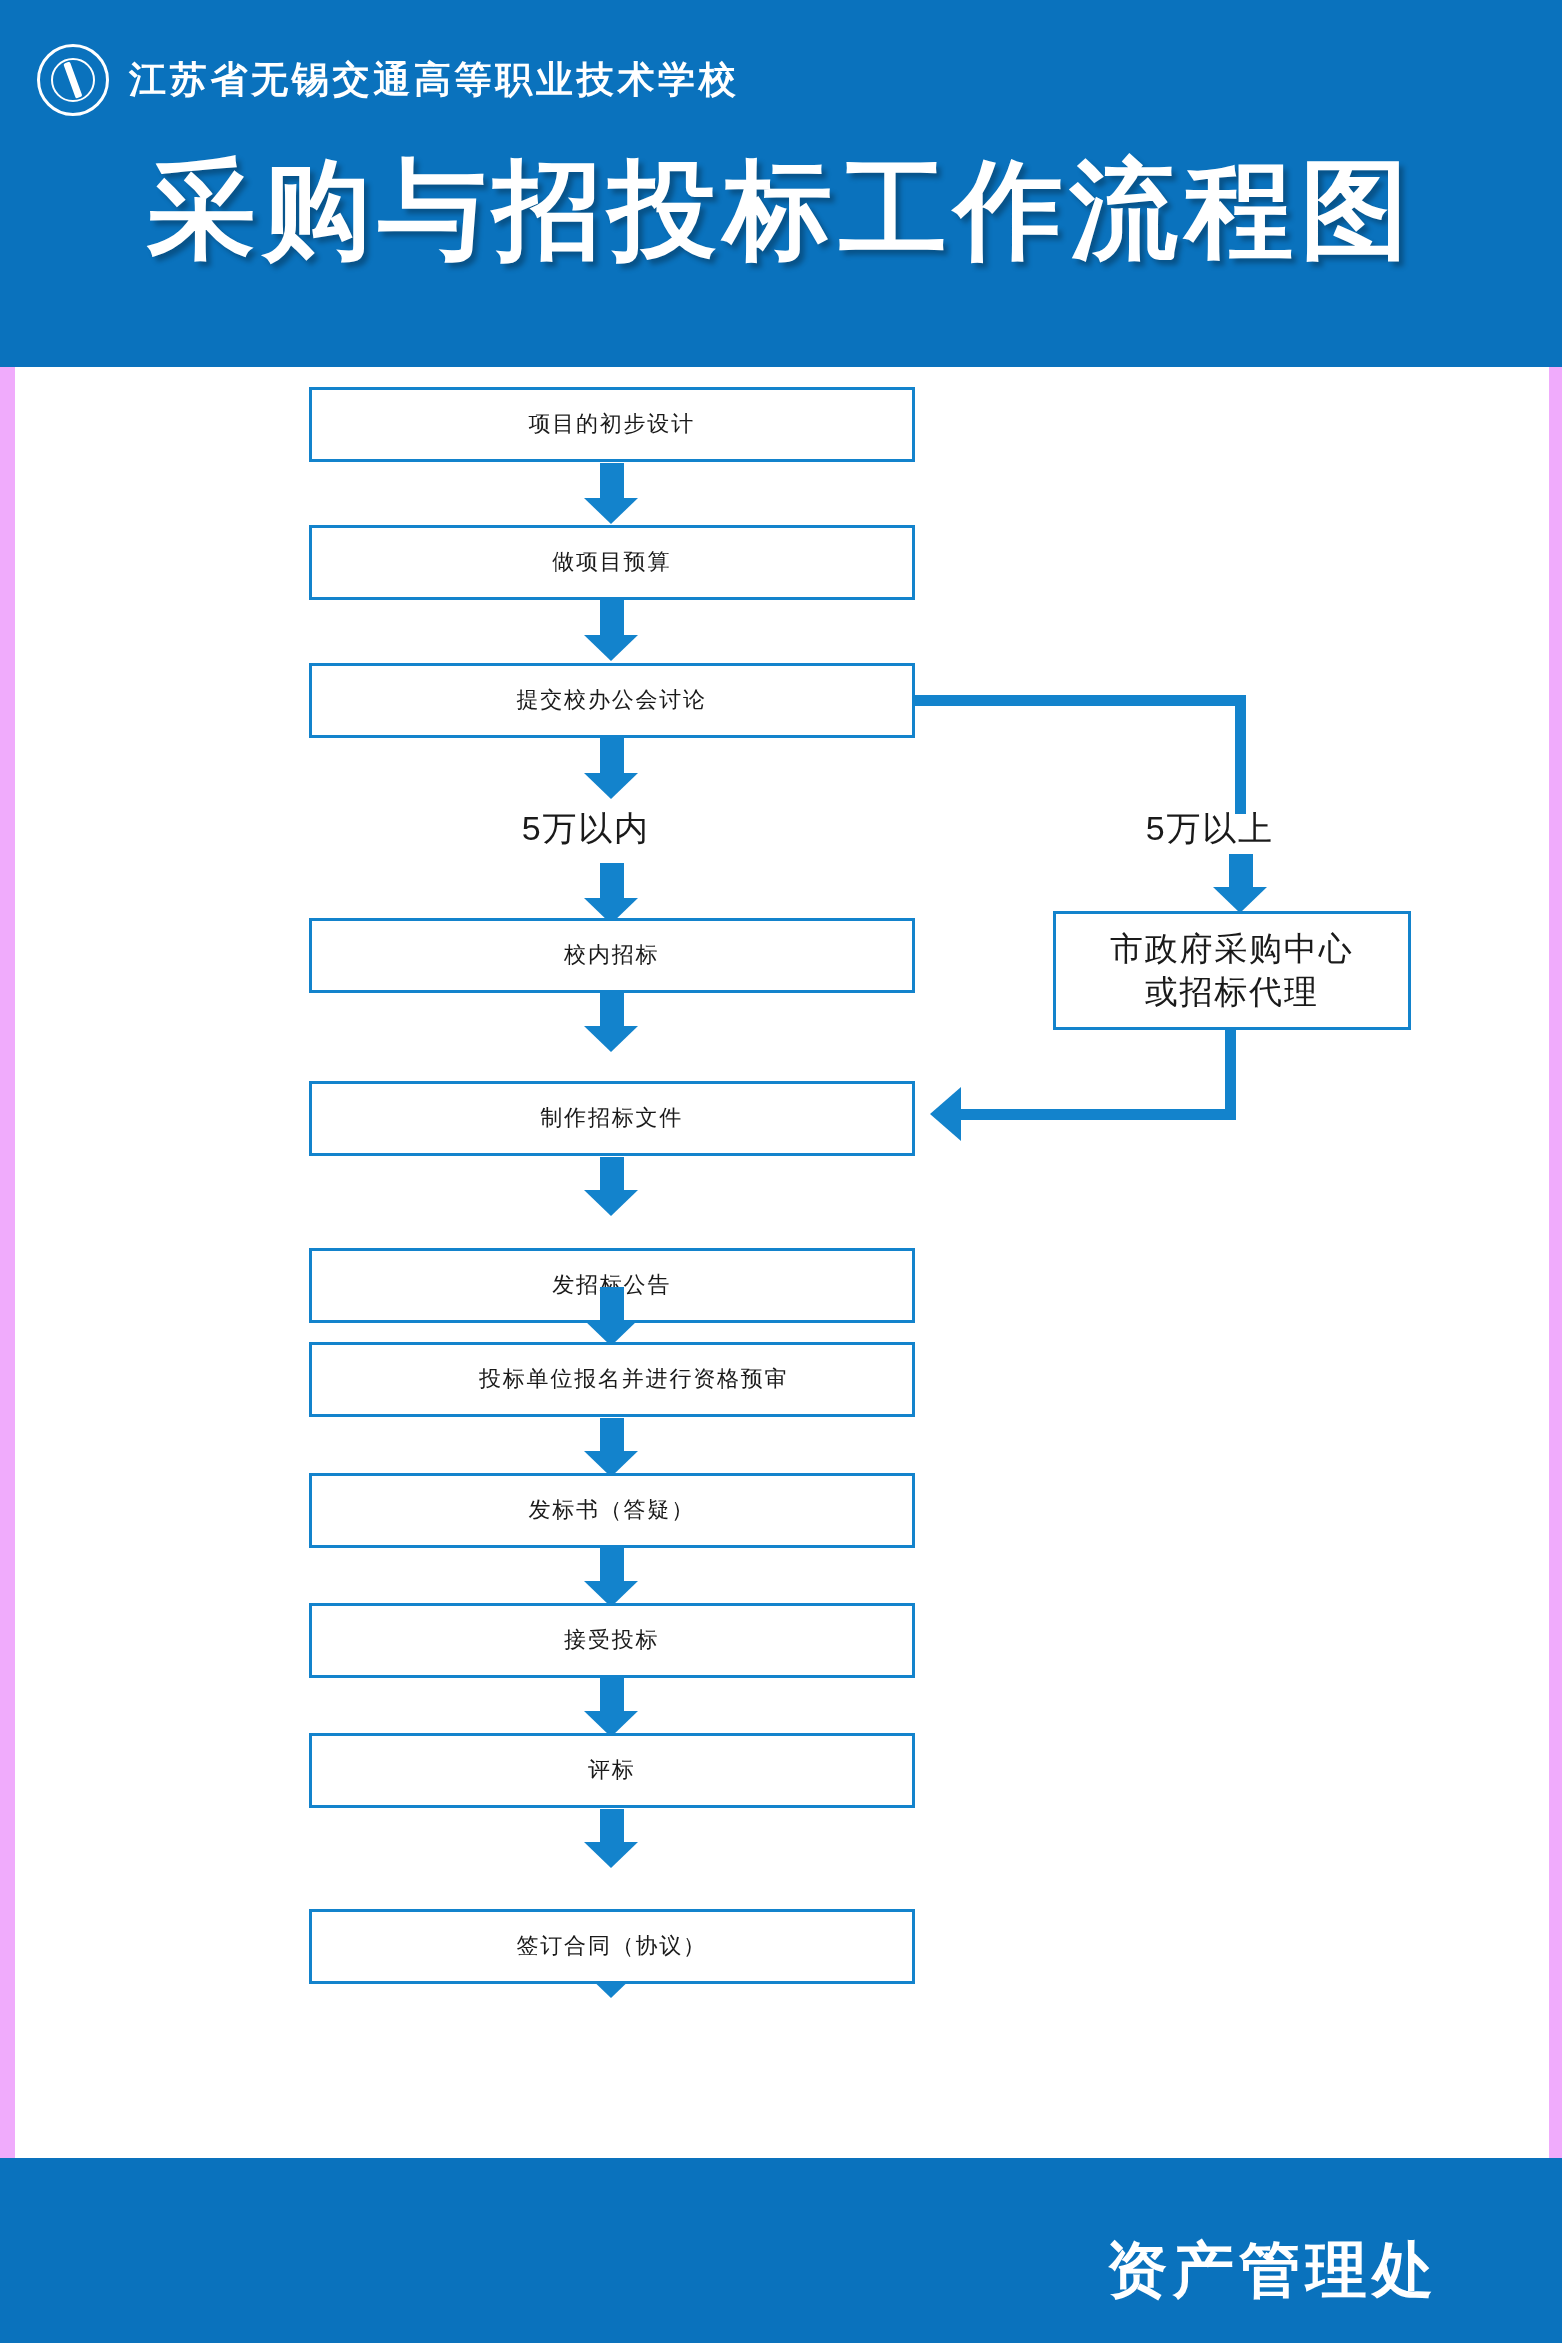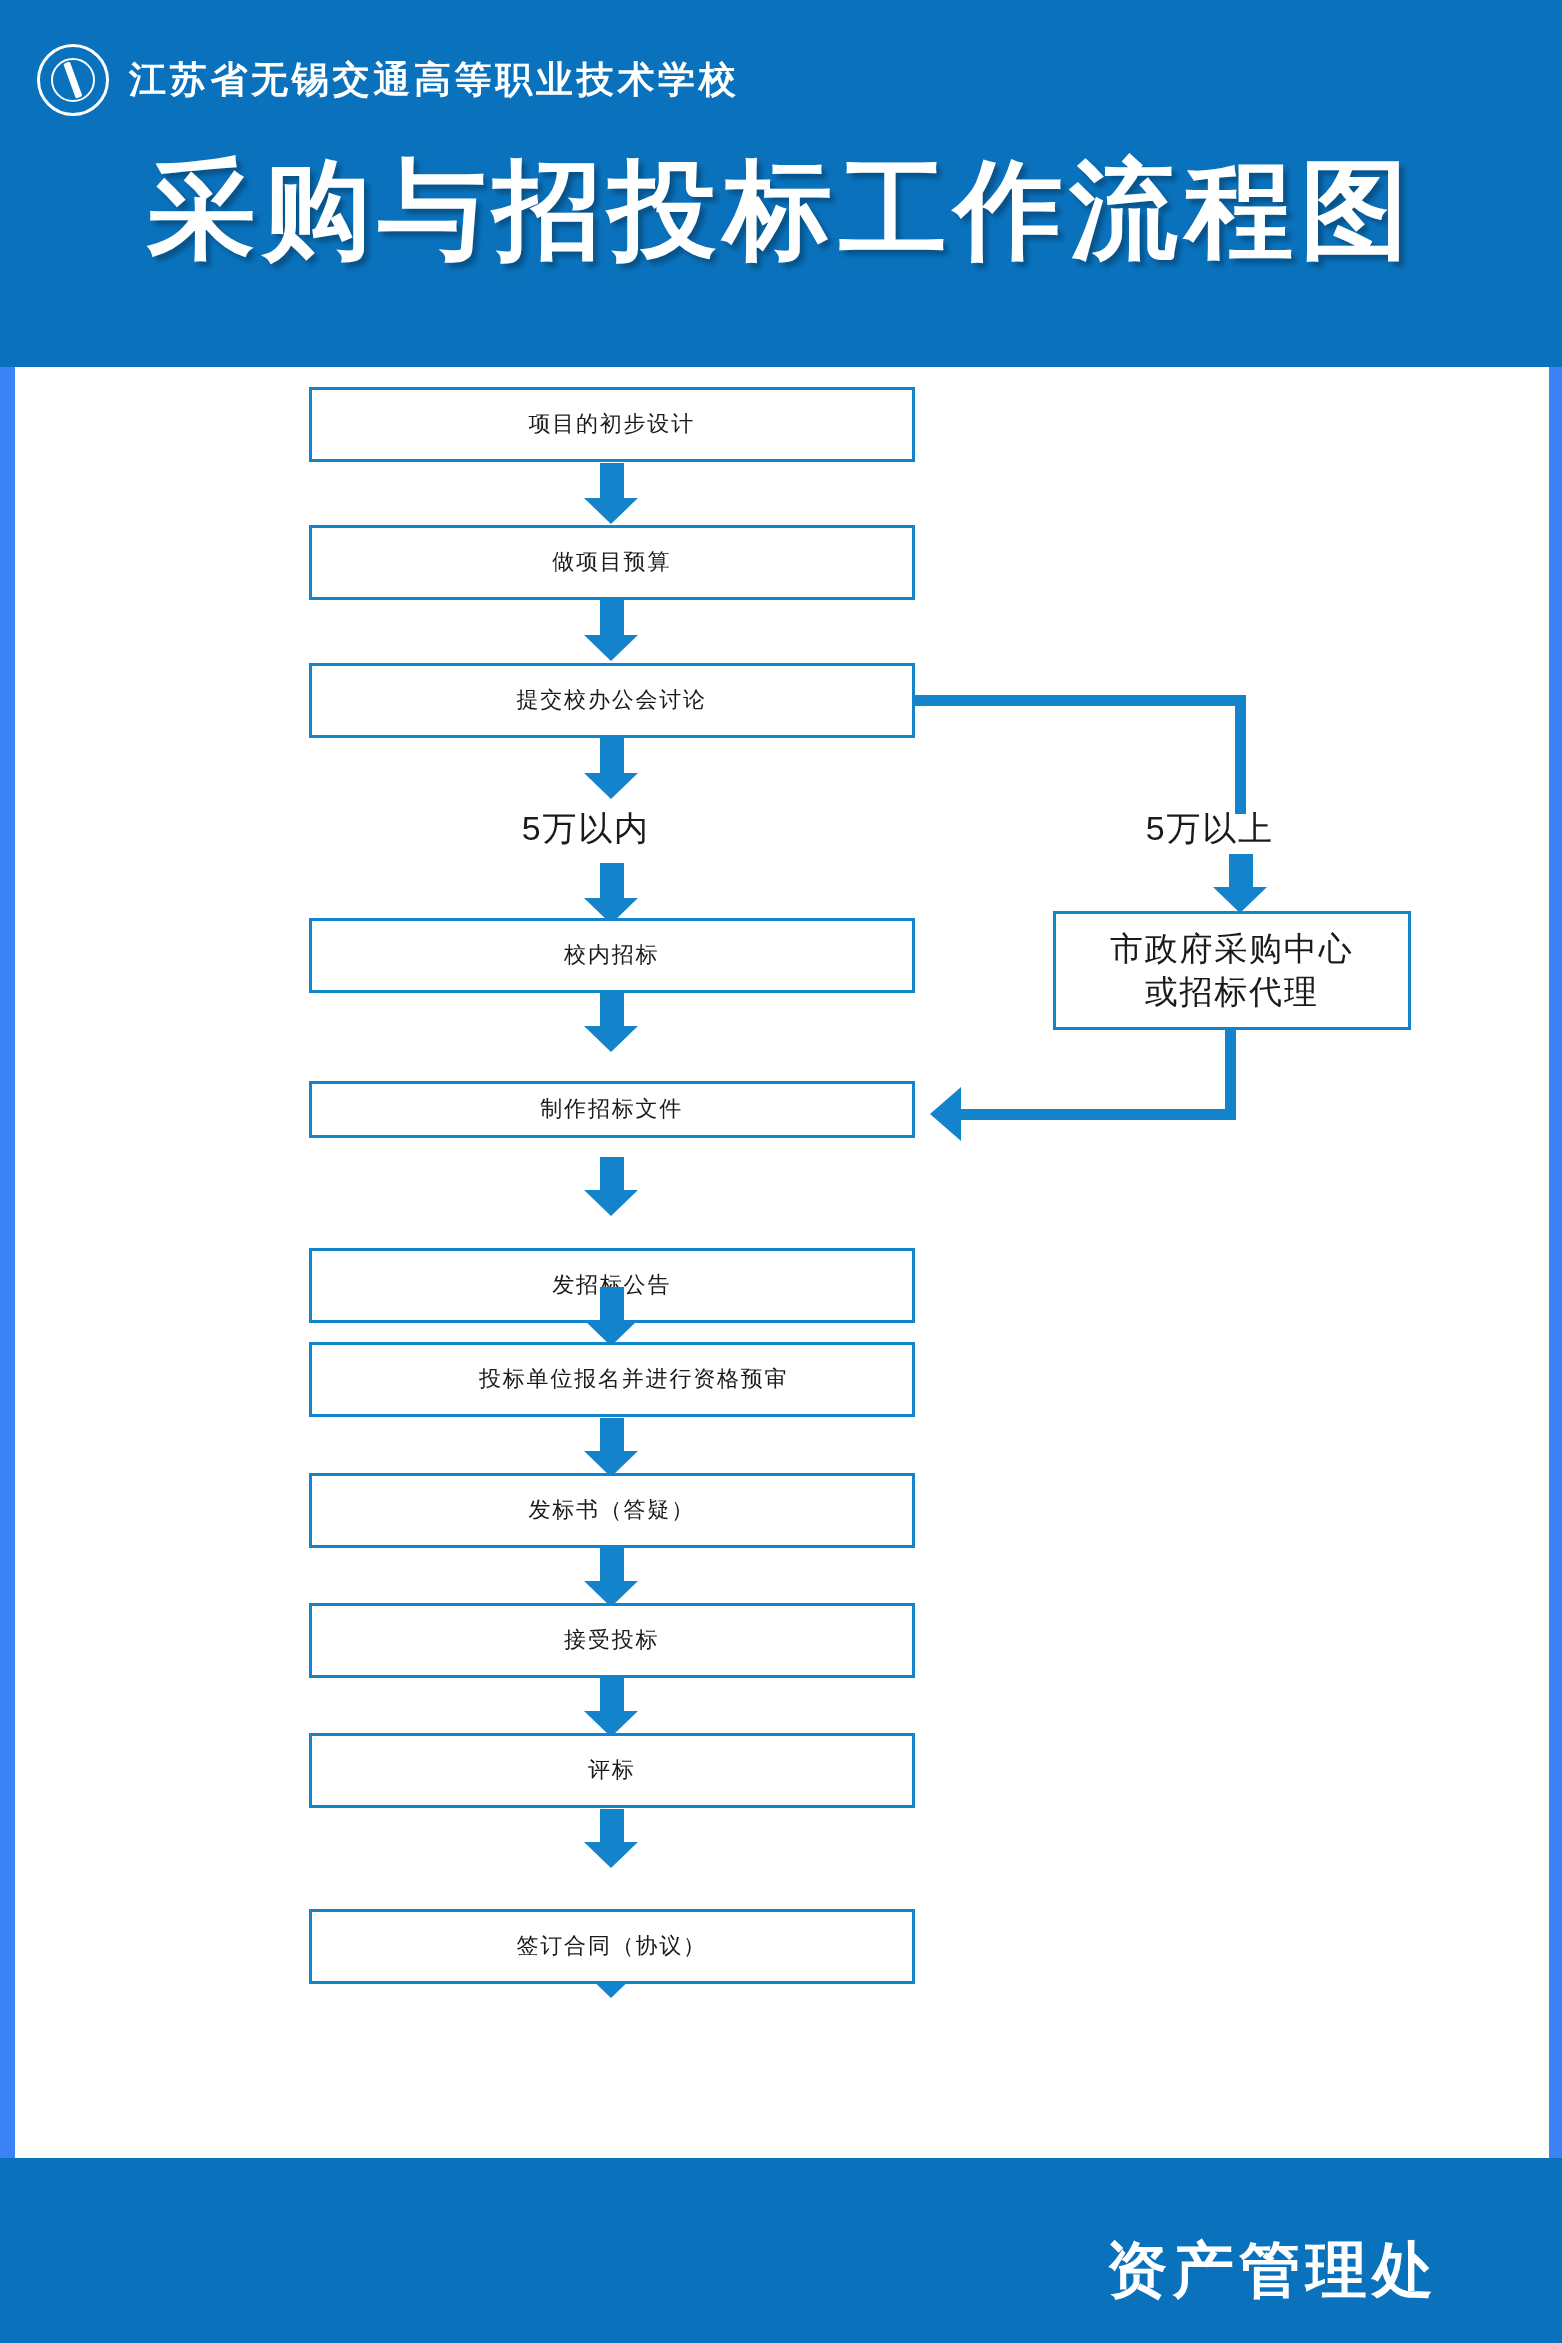--- a/index.html
+++ b/index.html
@@ -12,21 +12,21 @@
     height: 2344px;
     font-family: "Liberation Sans", sans-serif;
     position: relative;
     overflow: hidden;
   }
   .poster {
     position: absolute;
     left: 0; top: 0;
     width: 1563px;
     height: 2344px;
-    background: #3b82f6;
+    background: #f0abfc;
     box-sizing: border-box;
   }
   
   .header {
     position: absolute;
     left: 0; top: 0;
     width: 1563px;
     height: 367px;
     background: #0a72bd;
   }
@@ -246,21 +246,21 @@
       </div>
 
       <div class="arrow-down" style="left:585px; top:626px; height:35px;">
         <span class="head"></span>
       </div>
 
       <div class="vline" style="left:1210px; top:663px; height:84px;"></div>
       <div class="hline" style="left:946px; top:742px; width:275px;"></div>
       <div class="arrow-left-head" style="left:915px; top:720px;"></div>
 
-      <div class="node" style="left:294px; top:714px; width:606px; height:57px;">
+      <div class="node" style="left:294px; top:714px; width:606px; height:75px;">
         <span>制作招标文件</span>
       </div>
       <div class="arrow-down" style="left:585px; top:790px; height:35px;">
         <span class="head"></span>
       </div>
 
       <div class="node" style="left:294px; top:845px; width:606px; height:75px;margin-top:36px;">
         <span>发招标公告</span>
       </div>
       <div class="arrow-down" style="left:585px; top:920px; height:35px;">

